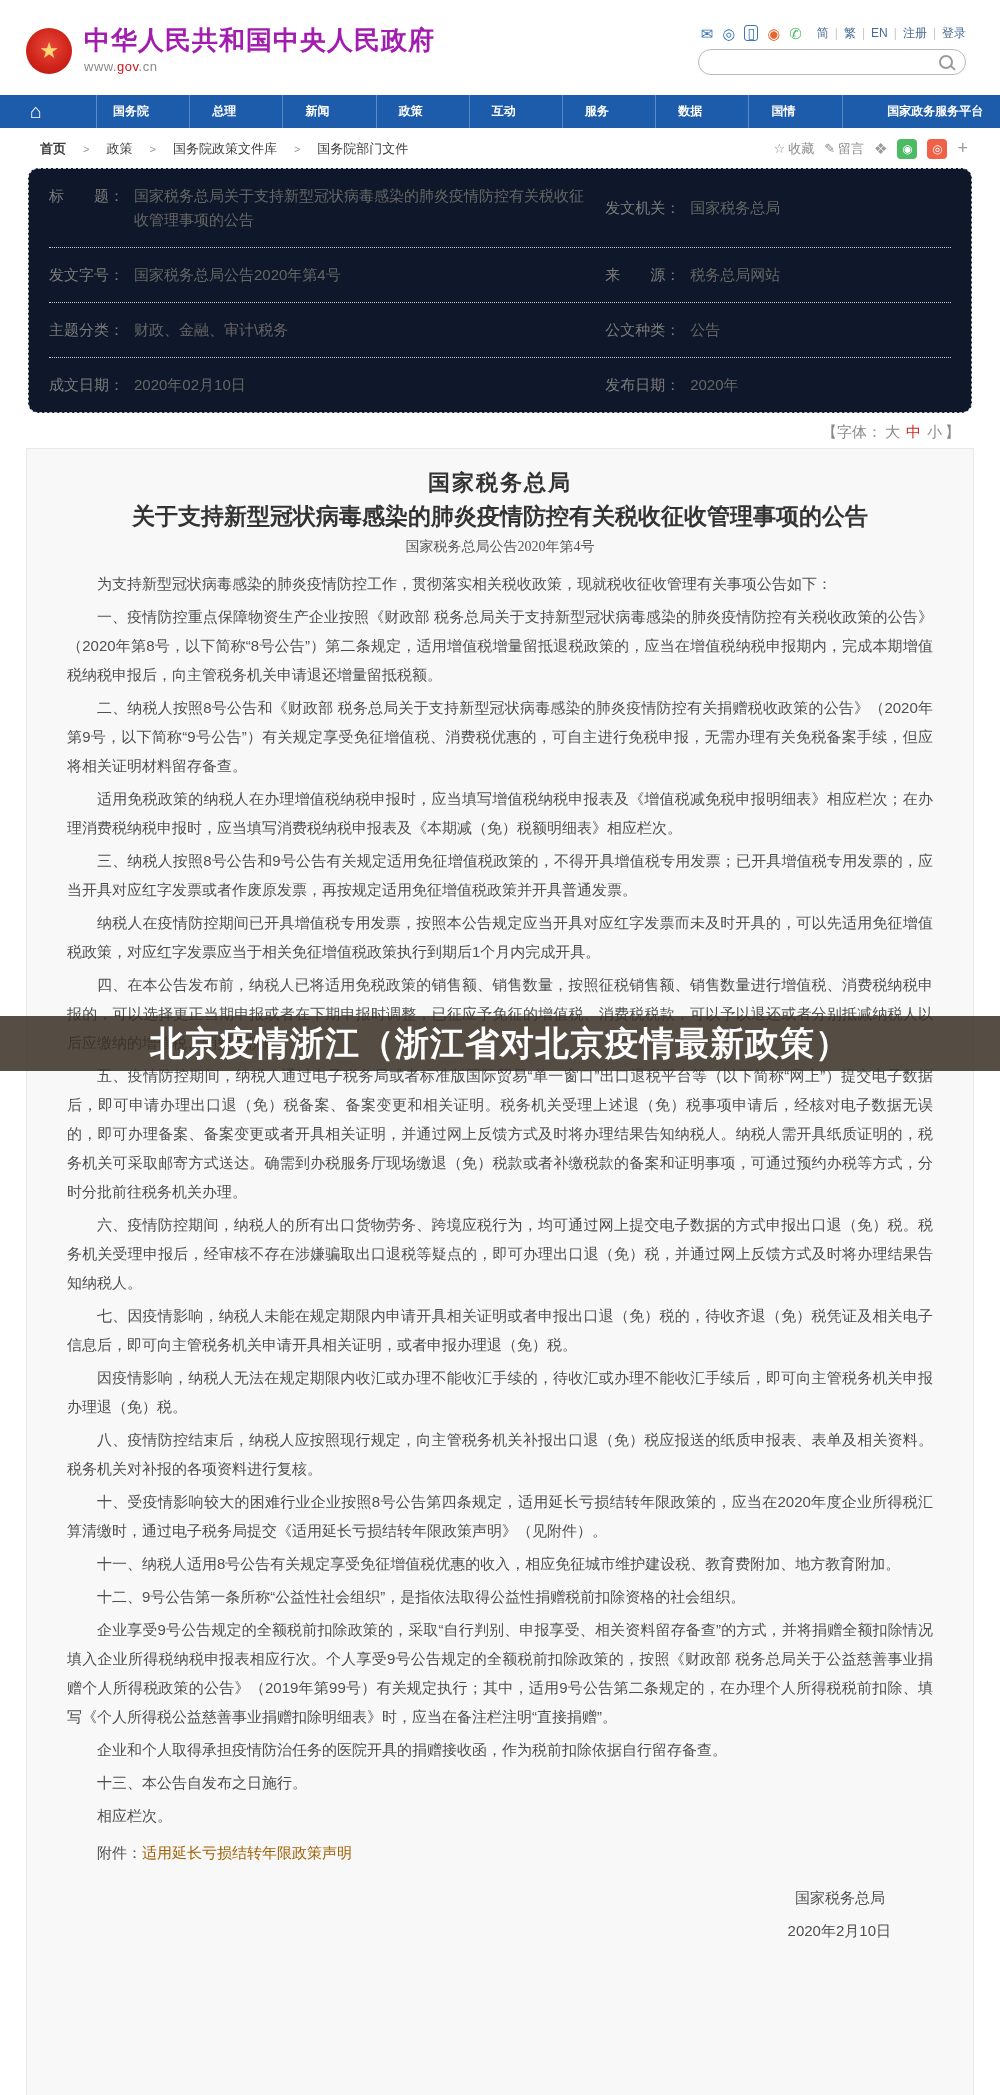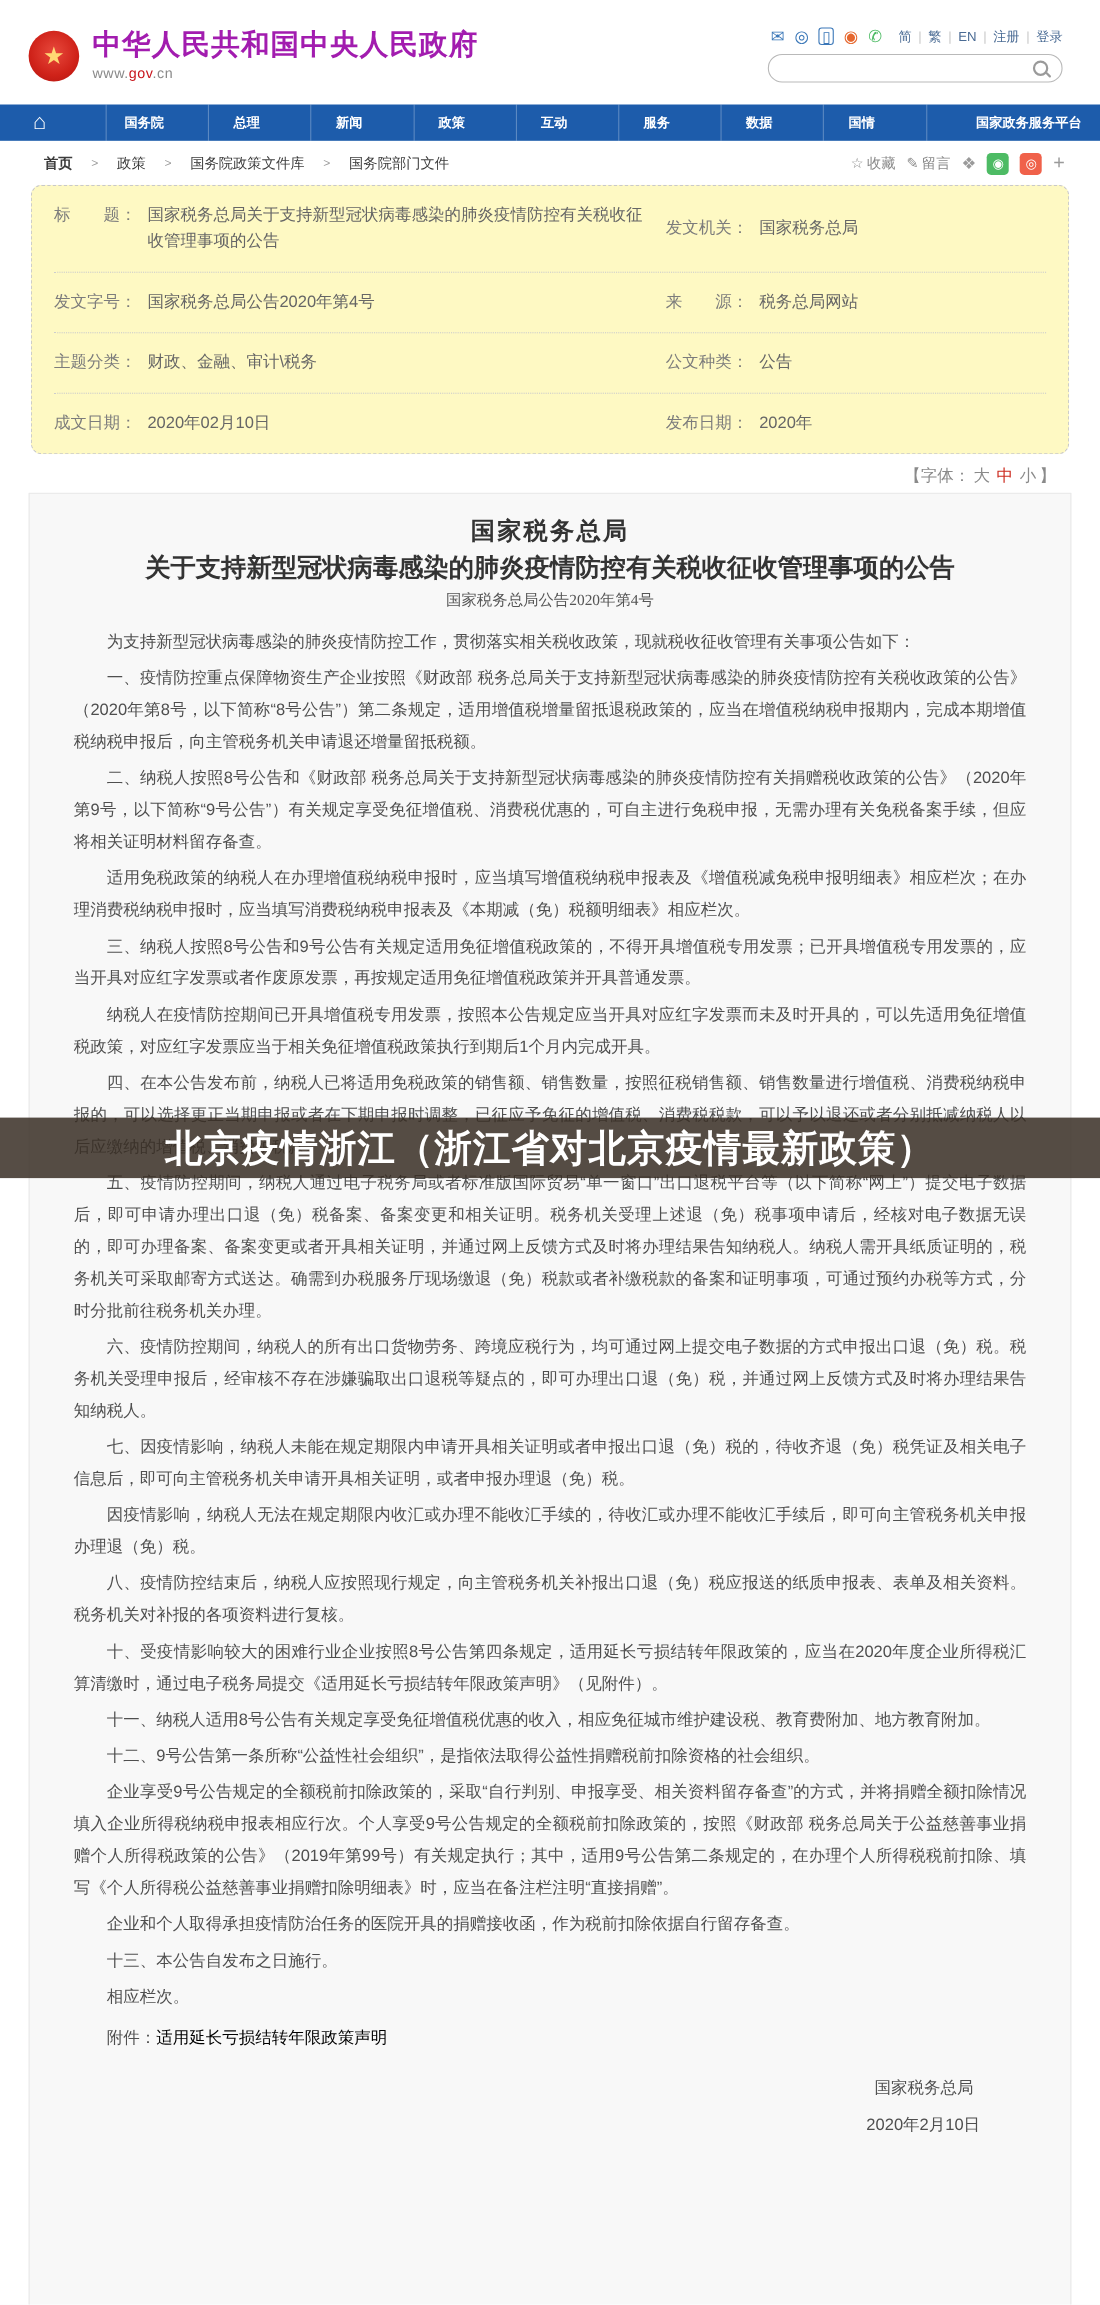--- a/index.html
+++ b/index.html
@@ -44,42 +44,42 @@
   #crumbs .csep{color:#9a9a9a;font-size:11px;}
   .crumb-actions{display:flex;align-items:center;gap:10px;font-size:13px;color:#8a8a8a;}
   .crumb-actions .act{cursor:pointer;display:inline-flex;align-items:center;gap:3px;}
   .crumb-actions .share{font-size:15px;color:#9a9a9a;}
   .sq{width:20px;height:20px;border-radius:4px;display:flex;align-items:center;justify-content:center;color:#fff;font-size:12px;cursor:pointer;}
   .wechat-sq{background:#4dbb64;}
   .weibo-sq{background:#f0614a;}
   .plus{font-size:18px;color:#9a9a9a;}
 
   
-  .meta-box{margin:2px 28px 0 28px;border:1px dashed #c9c9c9;border-radius:10px;padding:0 20px;background:#fef9c3;}
+  .meta-box{margin:2px 28px 0 28px;border:1px dashed #c9c9c9;border-radius:10px;padding:0 20px;background:#0f172a;}
   .meta-row{display:flex;align-items:center;padding:15px 0;border-bottom:1px dotted #cccccc;}
   .meta-row:last-child{border-bottom:none;}
   .mcell{display:flex;align-items:flex-start;font-size:15px;line-height:24px;}
   .mcell.left{flex:1.55;padding-right:20px;}
   .mcell.right{flex:1;}
   .mlbl{color:#7c7c7c;white-space:nowrap;margin-right:10px;}
   .mval{color:#666666;}
 
   
   .font-selector{text-align:right;margin:10px 40px 6px 0;font-size:15px;color:#8a8a8a;}
   .font-selector .fs{cursor:pointer;margin:0 3px;color:#8a8a8a;}
   .font-selector .fs.active{color:#cc2a1e;}
 
   
   .doc{margin:0 26px;background:#f8f8f8;border:1px solid #e9e9e9;padding:20px 40px 60px 40px;min-height:1700px;box-sizing:border-box;}
   .doc h2{margin:0;text-align:center;font-size:22px;line-height:28px;color:#333;letter-spacing:2px;font-weight:bold;}
   .doc h1{margin:4px 0 0 0;text-align:center;font-size:23px;line-height:30px;color:#333;font-weight:bold;}
   .doc-no{margin:6px 0 12px 0;text-align:center;font-size:14px;line-height:20px;color:#555;font-family:"Liberation Serif",serif;}
   .dpara{margin:4px 0;font-size:15px;line-height:29px;color:#4f4f4f;text-indent:2em;text-align:justify;}
   .attachment{margin:8px 0 0 0;font-size:15px;line-height:29px;color:#4f4f4f;text-indent:2em;}
-  .att-link{color:#000000;text-decoration:none;cursor:pointer;}
+  .att-link{color:#a16207;text-decoration:none;cursor:pointer;}
   .sig{text-align:right;font-size:15px;color:#4f4f4f;}
   .sig.org{margin-top:22px;padding-right:48px;}
   .sig.date{margin-top:14px;padding-right:42px;}
 
   
   .overlay-banner{position:absolute;left:0;top:1016px;width:1000px;height:55px;background:rgba(56,46,36,0.85);display:flex;align-items:center;justify-content:center;z-index:5;}
   .overlay-banner span{color:#ffffff;font-size:34px;font-weight:bold;letter-spacing:1px;white-space:nowrap;}
 </style>
 </head>
 <body>

